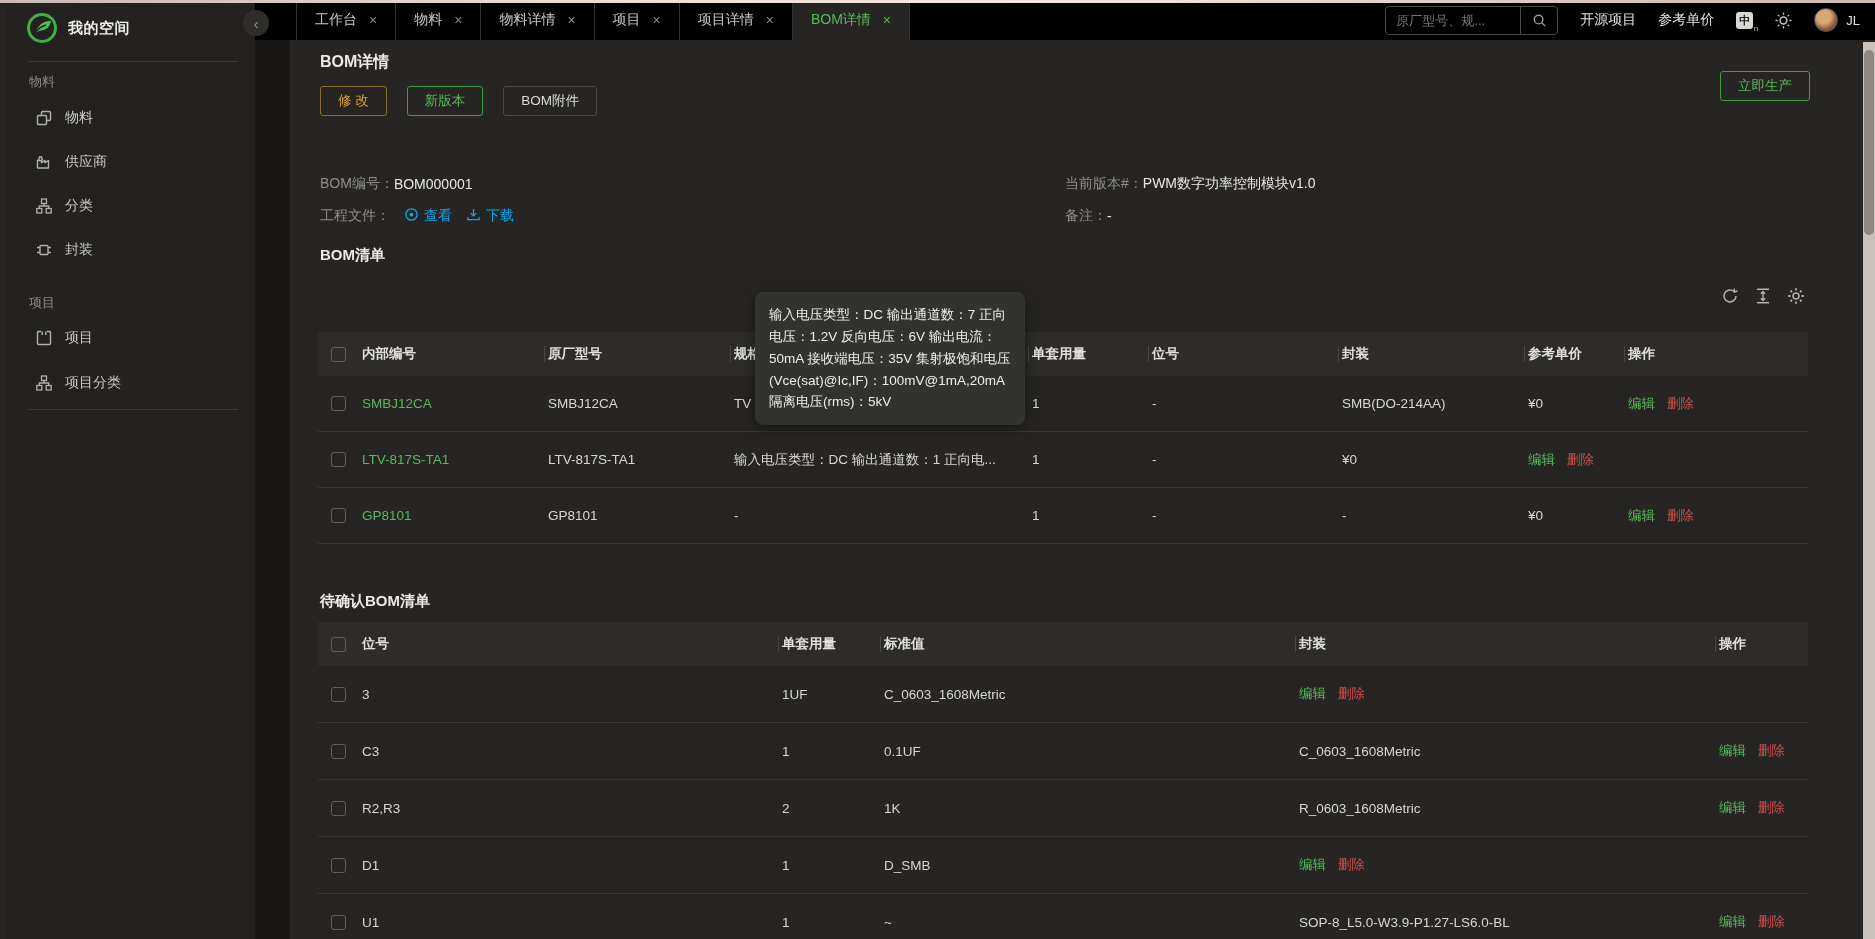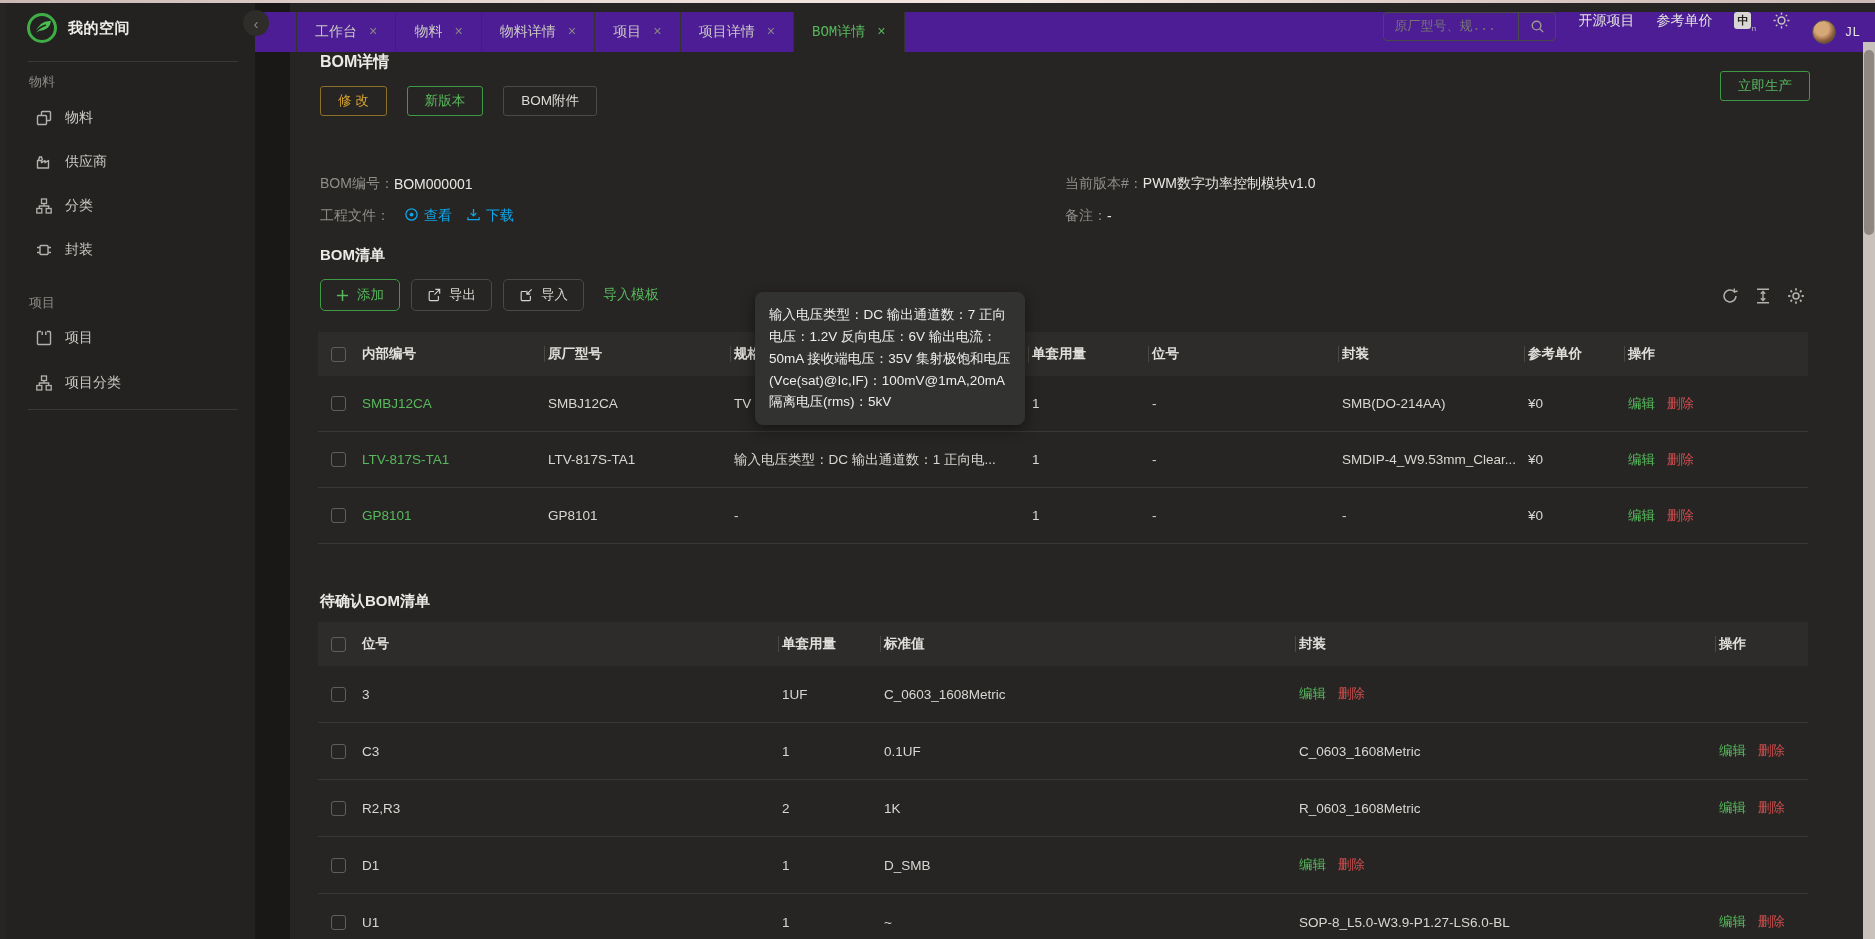--- a/index.html
+++ b/index.html
@@ -22,28 +22,28 @@
   .side-div{position:absolute;left:22px;width:210px;height:1px;background:#3a3936;}
   .group-label{position:absolute;left:23px;font-size:13px;color:#8b8a85;}
   .side-item{position:absolute;left:30px;display:flex;align-items:center;gap:13px;height:24px;color:#cac9c4;cursor:pointer;}
   .side-item svg{color:#b2b1ac;}
   
   .gutter{position:absolute;left:255px;top:0;width:35px;height:939px;background:#191816;}
   .collapse-btn{position:absolute;left:243px;top:10px;width:26px;height:26px;border-radius:50%;
     background:#2e2d2a;color:#8b8a85;display:flex;align-items:center;justify-content:center;
     font-size:15px;z-index:10;cursor:pointer;}
   
-  .tabbar{position:absolute;left:255px;right:0;top:12px;height:40px;background:#4c1d95;display:flex;align-items:stretch;font-family:Liberation Mono, monospace;}
+  .tabbar{position:absolute;left:255px;right:0;top:0;height:40px;background:#000000;display:flex;align-items:stretch;}
   .tab-spacer{width:42px;border-right:1px solid #33322f;}
   .tab{display:flex;align-items:center;gap:12px;padding:0 18px;border-right:1px solid #33322f;
     font-size:14px;color:#c9c8c3;cursor:pointer;white-space:nowrap;}
   .tab .tab-close{font-size:14px;color:#8b8a85;}
   .tab.active{background:#262523;color:#57b95c;}
   .tab.active .tab-close{color:#57b95c;}
-  .tab-controls{margin-left:auto;display:flex;gap:22px;padding-right:15px;}
+  .tab-controls{margin-left:auto;display:flex;align-items:center;gap:22px;padding-right:15px;}
   .searchbox{display:flex;align-items:center;height:29px;border:1px solid #4a4945;border-radius:4px;overflow:hidden;}
   .searchbox input{width:134px;height:100%;background:transparent;border:none;outline:none;
     padding:0 10px;font-size:13px;color:#dddcd8;font-family:inherit;}
   .searchbox input::placeholder{color:#777672;}
   .search-btn{width:37px;height:100%;border-left:1px solid #4a4945;display:flex;align-items:center;justify-content:center;color:#9b9a95;cursor:pointer;}
   .top-link{color:#e2e1dd;font-size:14px;cursor:pointer;white-space:nowrap;}
   .lang-box{width:17px;height:17px;border-radius:3px;background:#d8d7d3;color:#22211f;font-size:11px;font-weight:bold;
     display:flex;align-items:center;justify-content:center;position:relative;cursor:pointer;}
   .lang-box .lang-sub{position:absolute;right:-5px;bottom:-4px;font-size:8px;color:#bdbcb8;font-weight:normal;}
   .theme-btn{color:#c5c4bf;cursor:pointer;display:flex;}
@@ -263,43 +263,20 @@
       <span>下载</span>
     </span>
   </div>
   <div class="info-row i-right row2">
     <span class="info-label">备注：</span>
     <span class="info-value">-</span>
   </div>
 
   <div class="section-title" style="top:246px">BOM清单</div>
 
-  <div class="toolbar">
-    <div class="tb-btn tb-add">
-      <svg width="13" height="13" viewBox="0 0 14 14">
-          <path d="M7 1 v12 M1 7 h12" stroke="currentColor" stroke-width="1.6"></path>
-        </svg>
-      <span>添加</span>
-    </div>
-    <div class="tb-btn tb-io">
-      <svg width="14" height="14" viewBox="0 0 16 16">
-          <path d="M13 9 v4.5 a1 1 0 0 1-1 1 H3.5 a1 1 0 0 1-1-1 V5 a1 1 0 0 1 1-1 H8" fill="none" stroke="currentColor" stroke-width="1.3"></path>
-          <path d="M9.5 1.5 h5 v5 M14.2 1.8 L8.5 7.5" fill="none" stroke="currentColor" stroke-width="1.3"></path>
-        </svg>
-      <span>导出</span>
-    </div>
-    <div class="tb-btn tb-io">
-      <svg width="14" height="14" viewBox="0 0 16 16">
-          <path d="M13 9 v4.5 a1 1 0 0 1-1 1 H3.5 a1 1 0 0 1-1-1 V5 a1 1 0 0 1 1-1 H8" fill="none" stroke="currentColor" stroke-width="1.3"></path>
-          <path d="M14.5 1.5 L9 7 M9 3.2 V7 h3.8" fill="none" stroke="currentColor" stroke-width="1.3"></path>
-        </svg>
-      <span>导入</span>
-    </div>
-    <span class="tb-link">导入模板</span>
-  </div>
 
   <div class="toolbar-icons">
     <span>
       <svg width="18" height="18" viewBox="0 0 18 18">
           <path d="M15 9 a6 6 0 1 1 -2-4.5" fill="none" stroke="currentColor" stroke-width="1.5"></path>
           <path d="M13.2 1.5 L13.4 5 L16.5 4" fill="none" stroke="currentColor" stroke-width="1.5"></path>
         </svg>
     </span>
     <span>
       <svg width="18" height="18" viewBox="0 0 18 18">
@@ -357,21 +334,20 @@
     <div class="cell cb-cell">
         <span class="checkbox"></span>
       </div>
     <div class="cell">
         <span class="link-green">LTV-817S-TA1</span>
       </div>
     <div class="cell">LTV-817S-TA1</div>
     <div class="cell">输入电压类型：DC 输出通道数：1 正向电...</div>
     <div class="cell">1</div>
     <div class="cell">-</div>
-    <div class="cell">SMDIP-4_W9.53mm_Clear...</div>
     <div class="cell">¥0</div>
     <div class="cell">
       <span class="op-edit">编辑</span>
       <span class="op-del">删除</span>
     </div>
   </div>
 
   <div class="table trow grid1" style="top:488px">
     <div class="cell cb-cell">
         <span class="checkbox"></span>

